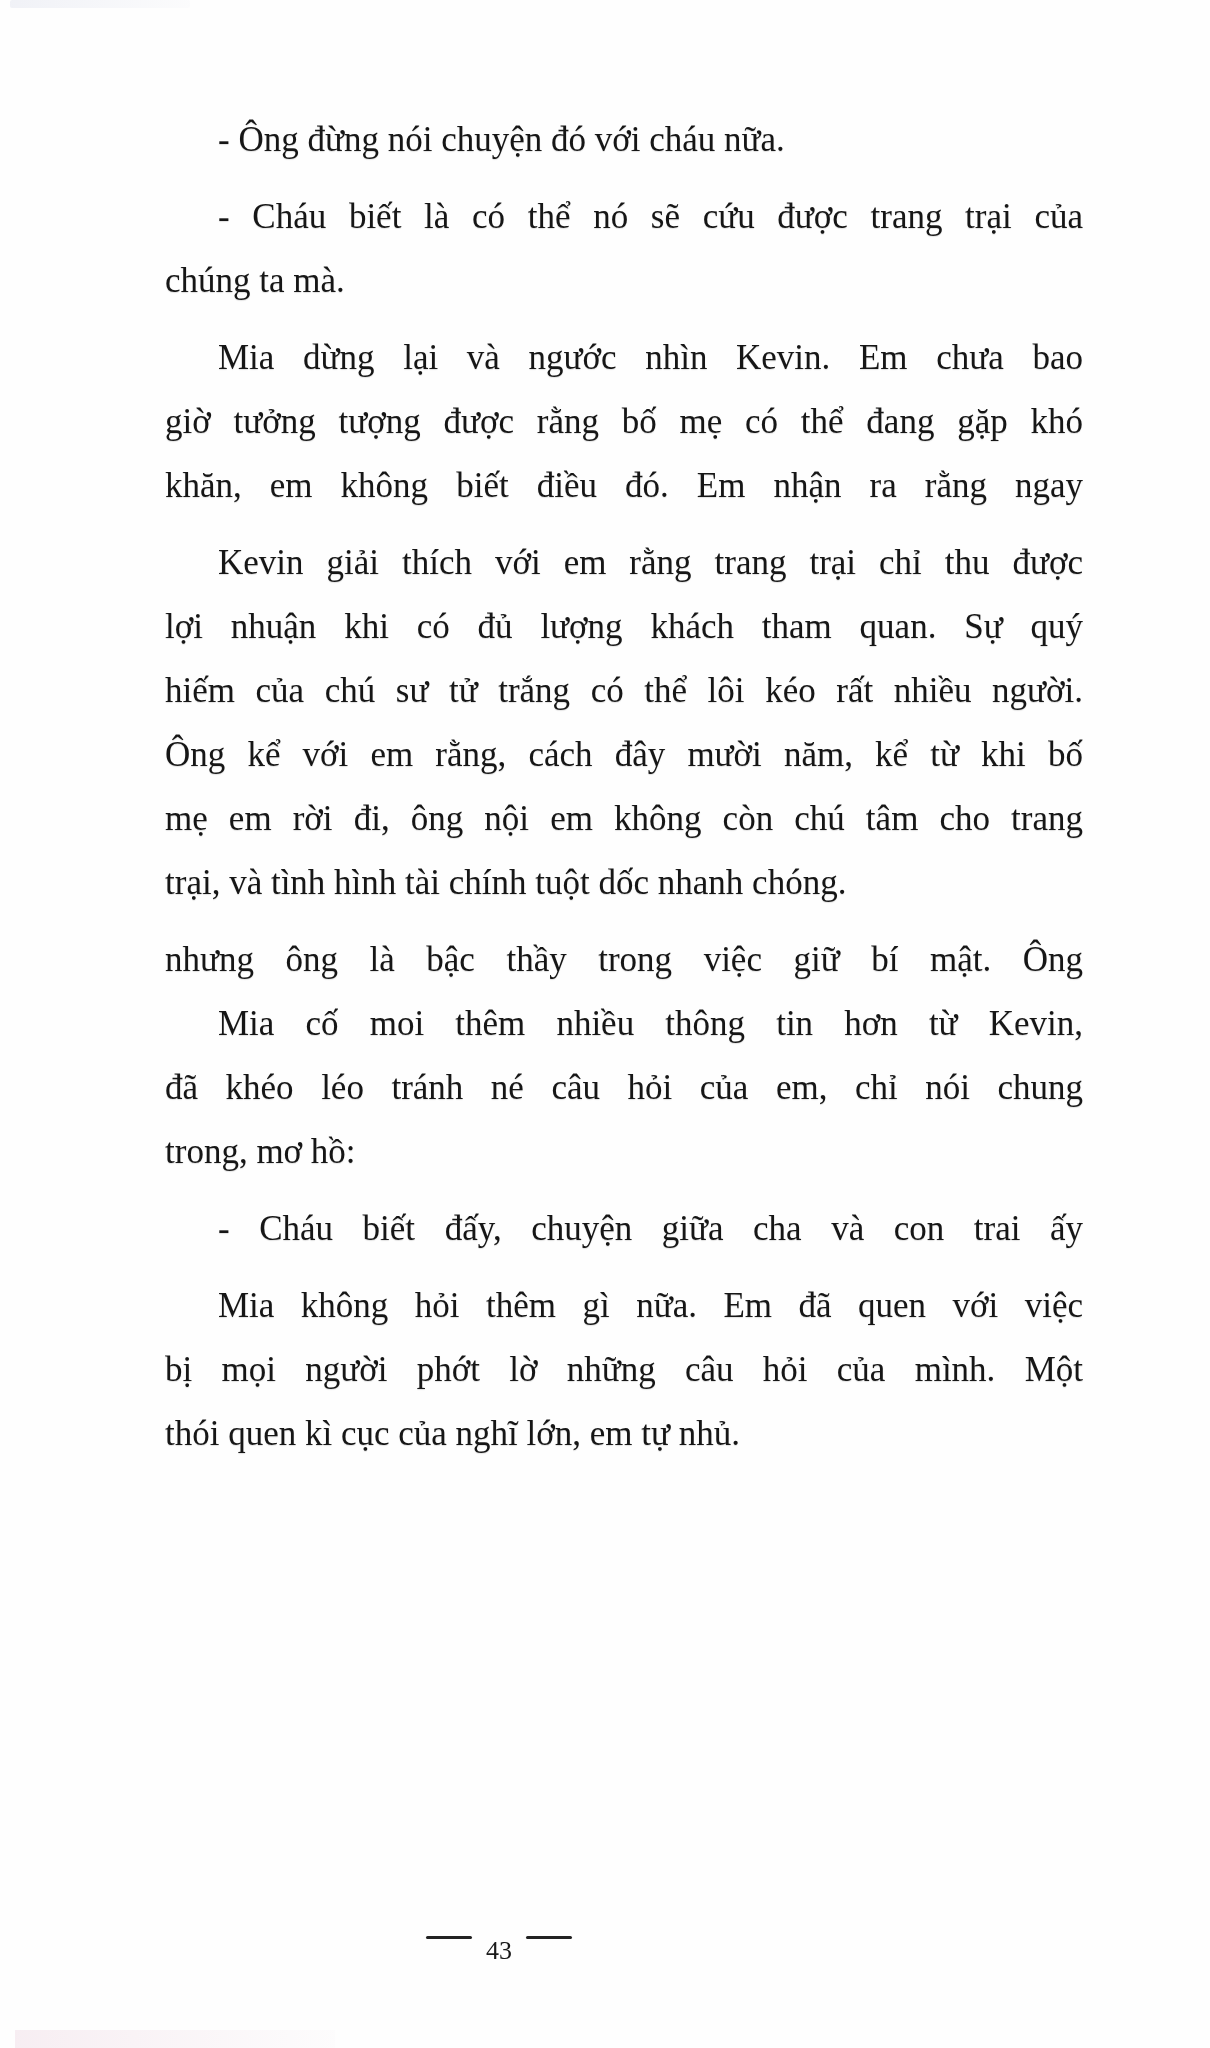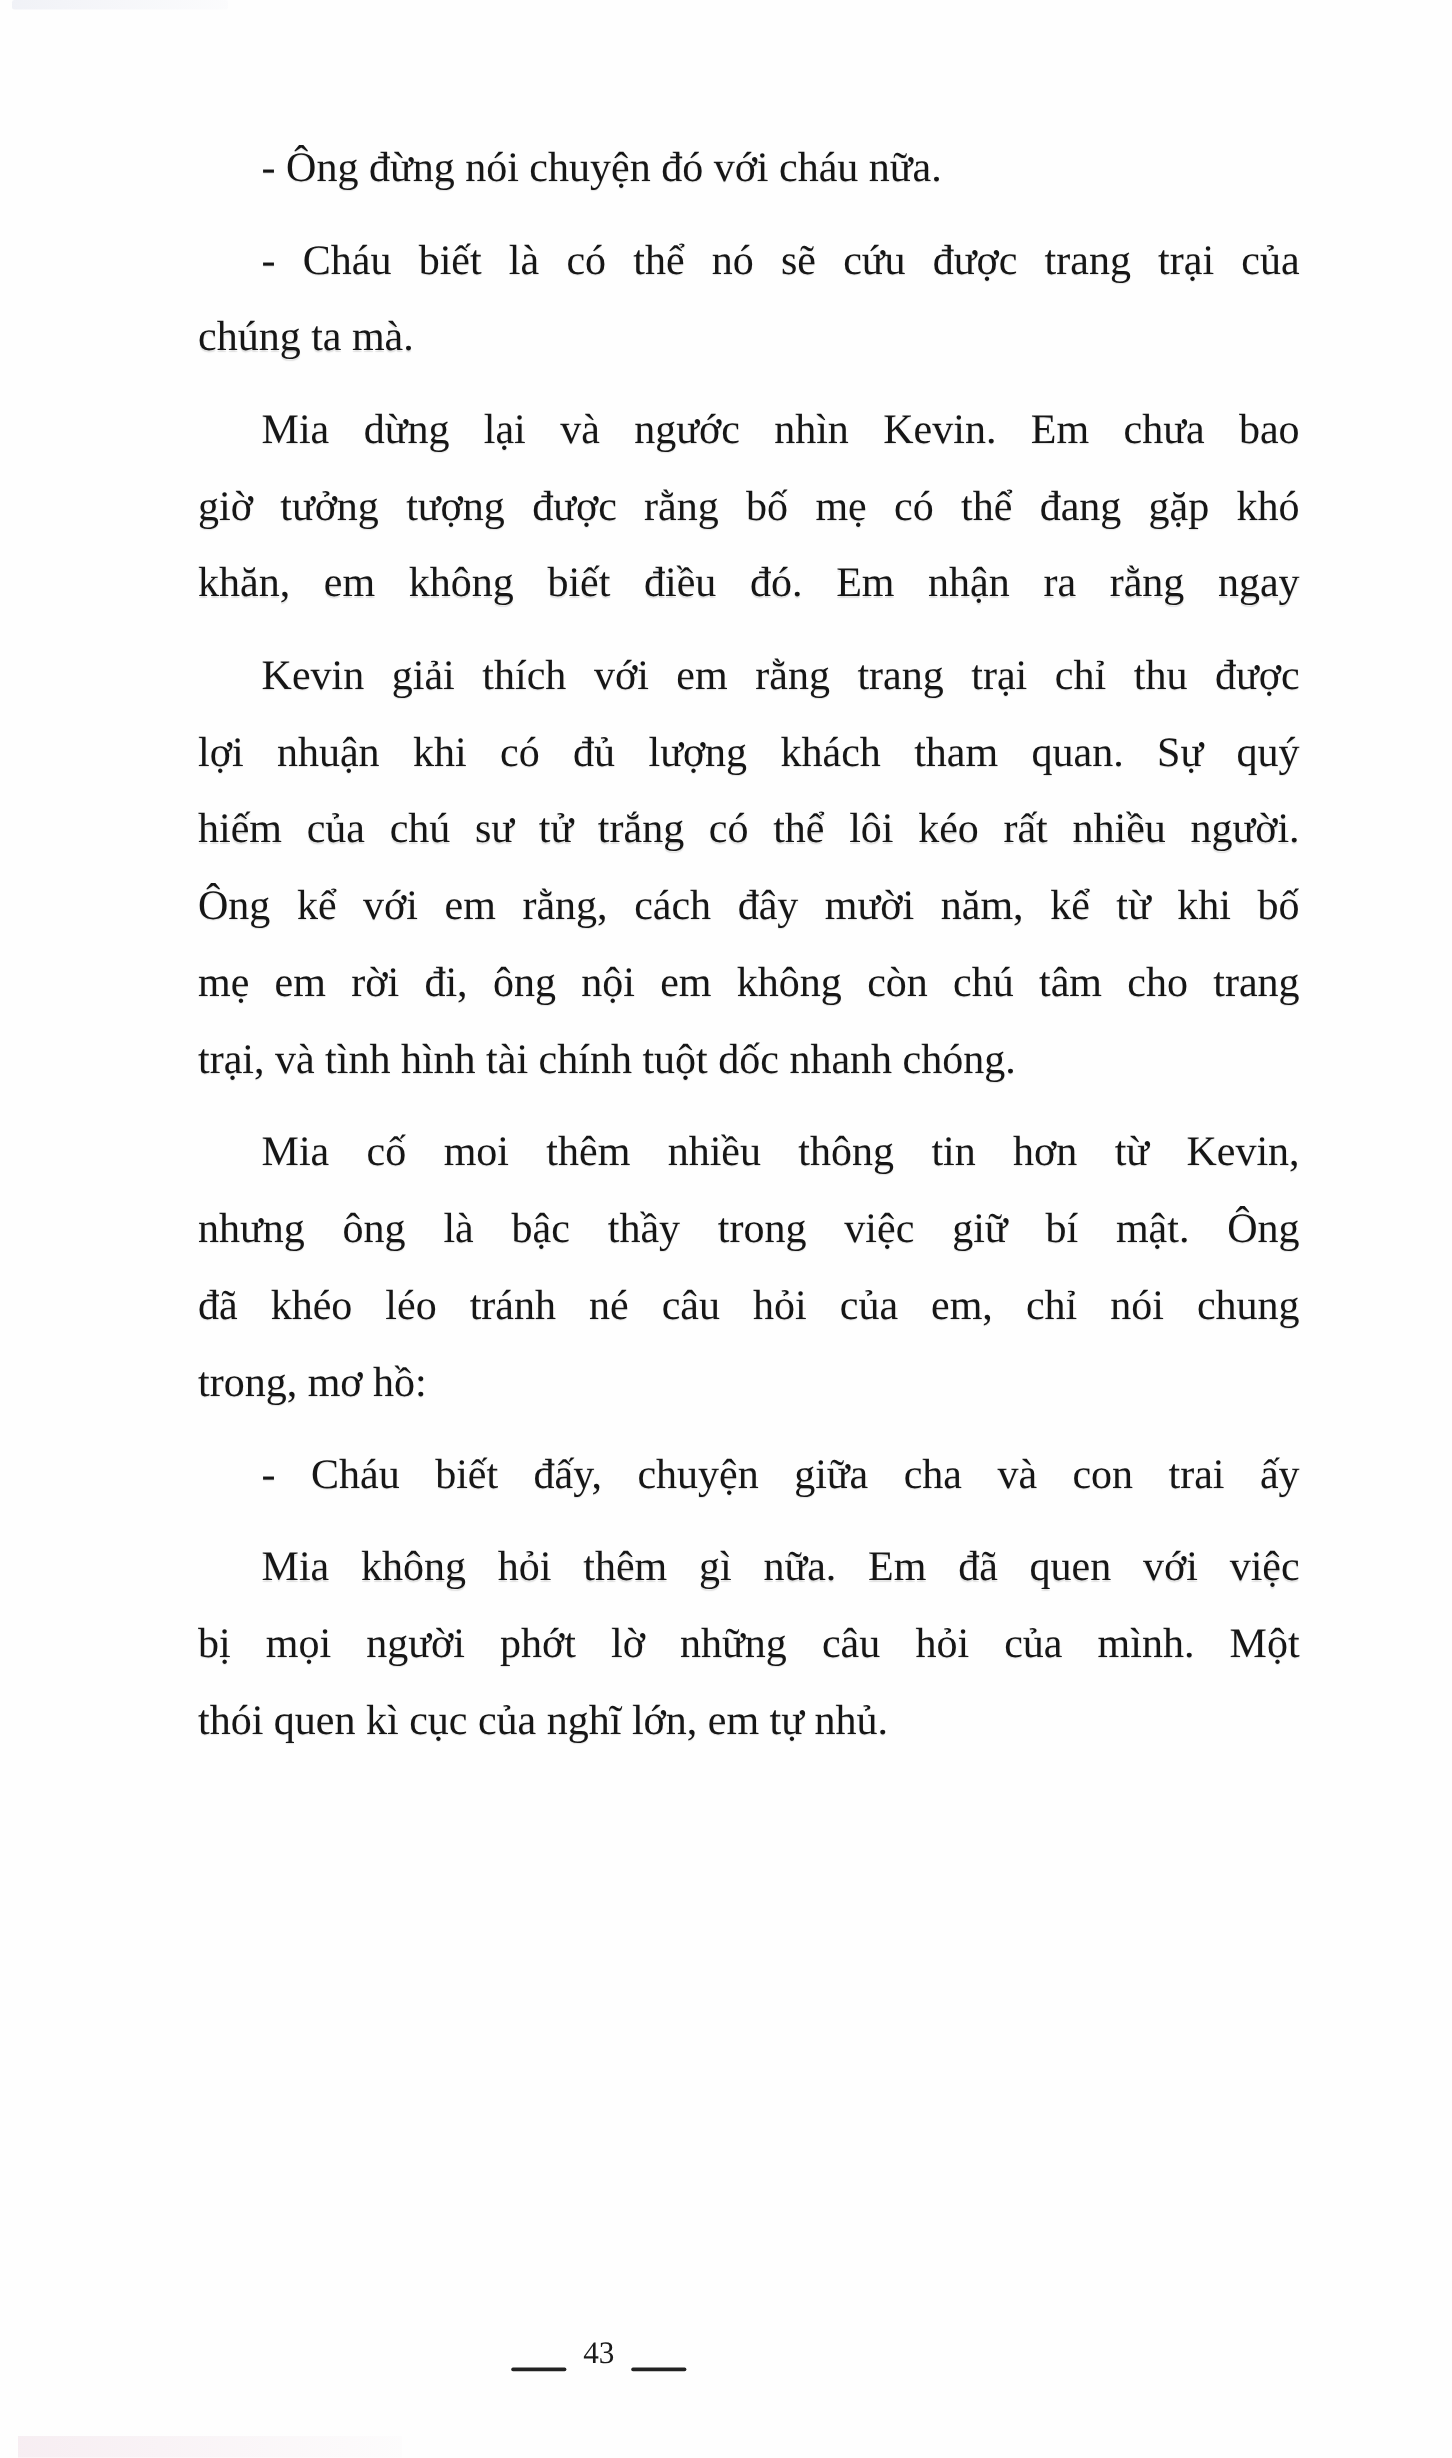--- a/index.html
+++ b/index.html
@@ -25,21 +25,21 @@
   }
   .para { margin: 0 0 13px 18px; }
   .line {
     display: block; height: 64px; line-height: 64px;
     text-align: justify; text-align-last: justify; white-space: nowrap;
   }
   .line.last { text-align-last: left; }
   .line.indent { padding-left: 53px; }
   .page-number {
     position: absolute; left: 0; top: 1936px; width: 998px; height: 40px;
-    display: flex; justify-content: center; align-items: flex-end; gap: 14px;
+    display: flex; justify-content: center; align-items: flex-start; gap: 14px;
     font-family: "Liberation Serif", serif; font-size: 26px; color: #1a1a1a;
   }
   .dash { width: 46px; height: 3px; background: #222; border-radius: 2px; }
 </style>
 </head>
 <body>
 
 <div class="page">
   <div class="bleed-top"></div>
 
@@ -58,22 +58,22 @@
     </p>
     <p class="para">
       <span class="line indent">Kevin giải thích với em rằng trang trại chỉ thu được</span>
       <span class="line">lợi nhuận khi có đủ lượng khách tham quan. Sự quý</span>
       <span class="line">hiếm của chú sư tử trắng có thể lôi kéo rất nhiều người.</span>
       <span class="line">Ông kể với em rằng, cách đây mười năm, kể từ khi bố</span>
       <span class="line">mẹ em rời đi, ông nội em không còn chú tâm cho trang</span>
       <span class="line last">trại, và tình hình tài chính tuột dốc nhanh chóng.</span>
     </p>
     <p class="para">
+      <span class="line">nhưng ông là bậc thầy trong việc giữ bí mật. Ông</span>
       <span class="line indent">Mia cố moi thêm nhiều thông tin hơn từ Kevin,</span>
-      <span class="line">nhưng ông là bậc thầy trong việc giữ bí mật. Ông</span>
       <span class="line">đã khéo léo tránh né câu hỏi của em, chỉ nói chung</span>
       <span class="line last">trong, mơ hồ:</span>
     </p>
     <p class="para">
       <span class="line indent">- Cháu biết đấy, chuyện giữa cha và con trai ấy</span>
     </p>
     <p class="para">
       <span class="line indent">Mia không hỏi thêm gì nữa. Em đã quen với việc</span>
       <span class="line">bị mọi người phớt lờ những câu hỏi của mình. Một</span>
       <span class="line last">thói quen kì cục của nghĩ lớn, em tự nhủ.</span>

